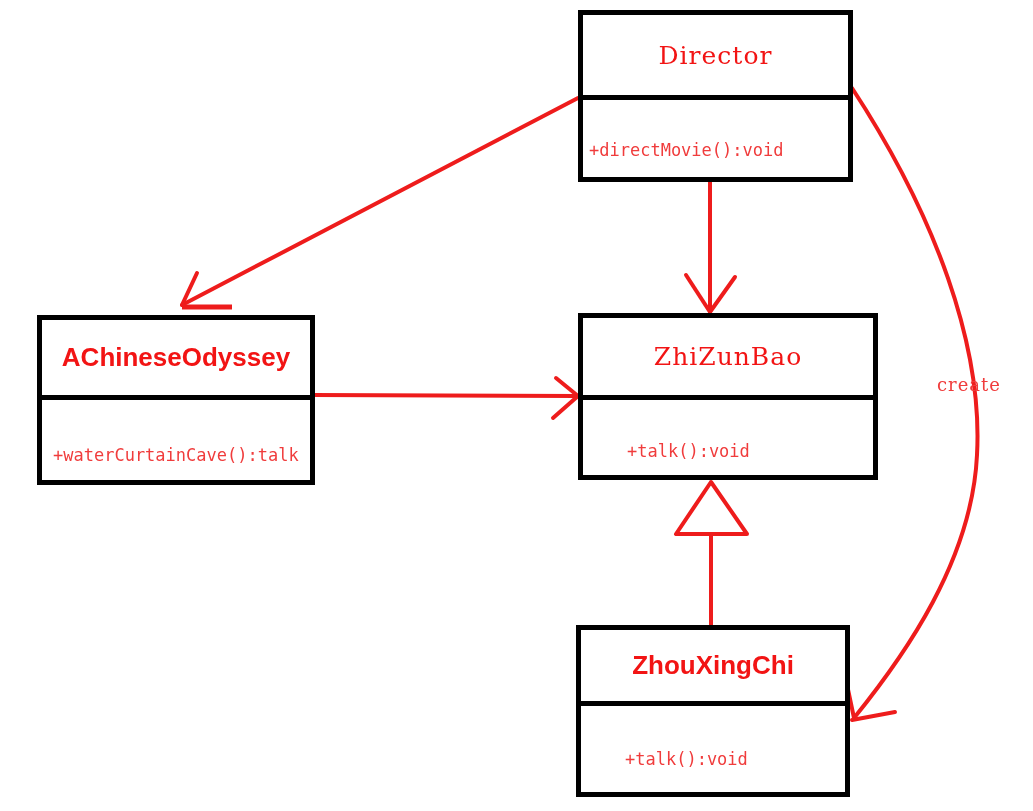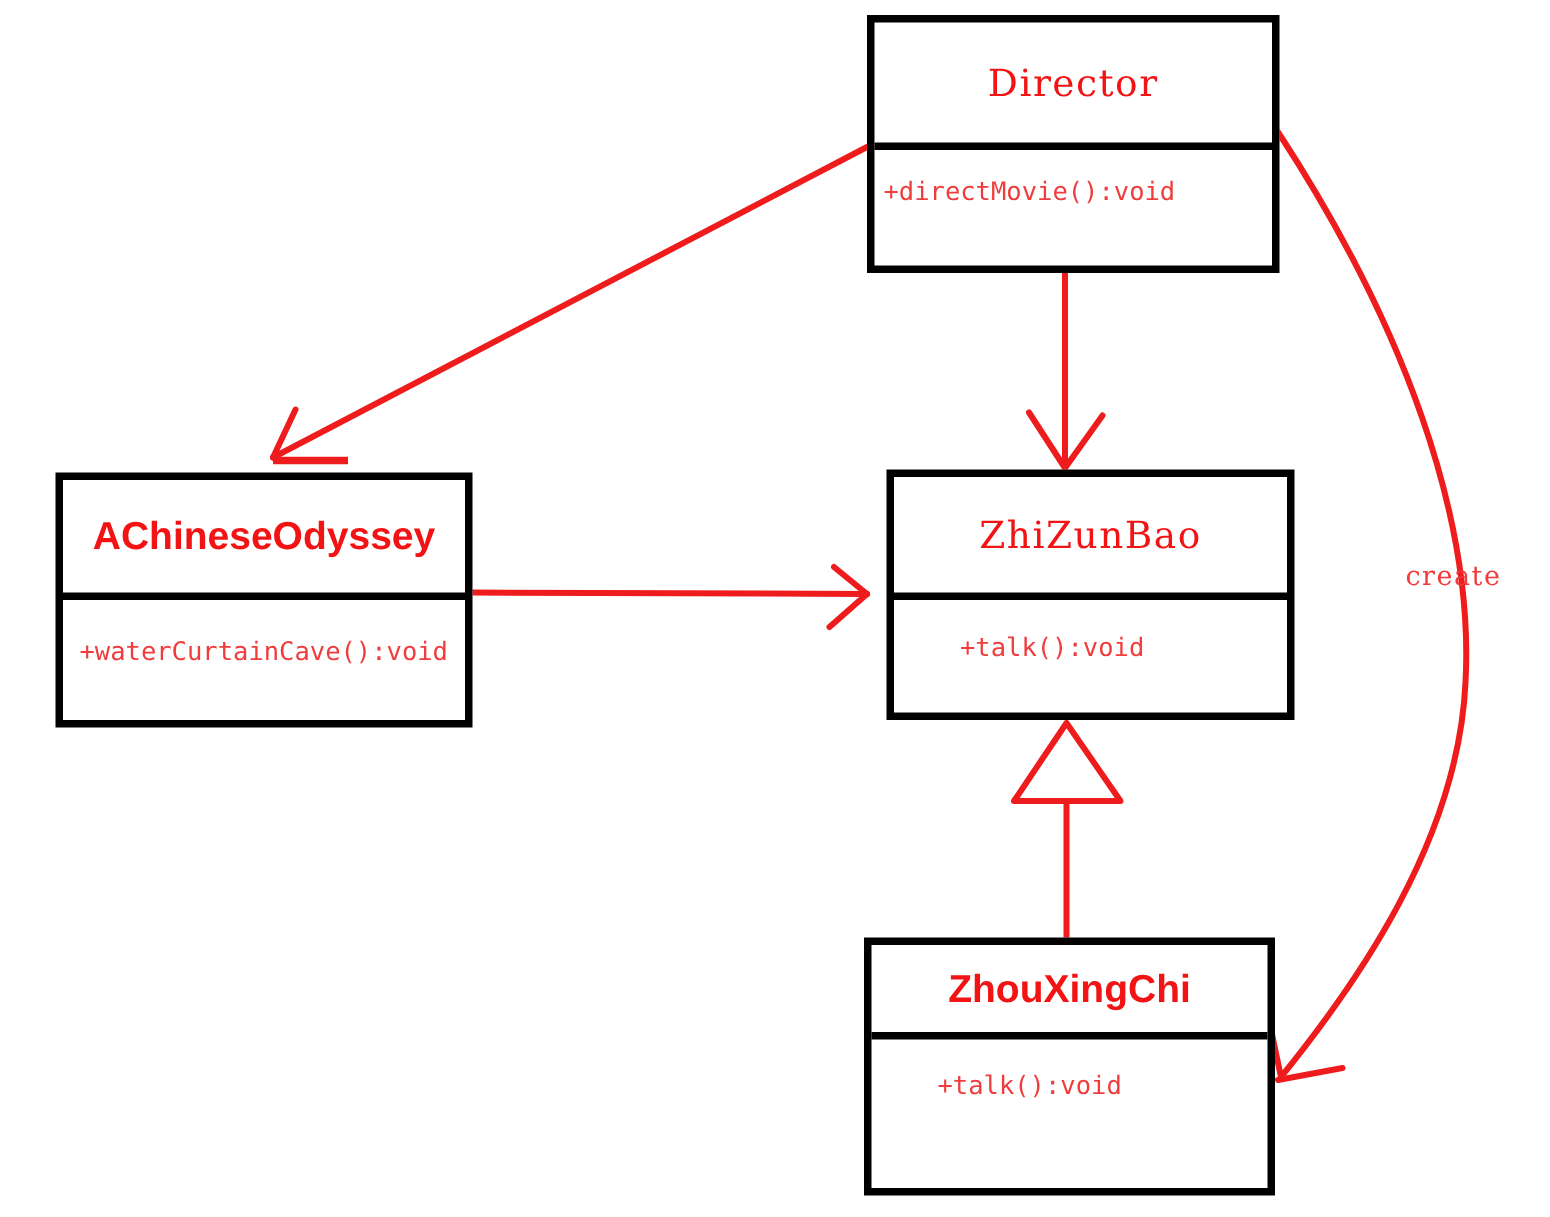--- a/index.html
+++ b/index.html
@@ -27,21 +27,21 @@
   .uml-title-row {
     display: flex;
     align-items: center;
     justify-content: center;
     box-sizing: border-box;
     border-bottom: 5px solid #000000;
     width: 100%;
   }
   .uml-body-row {
     display: flex;
-    align-items: flex-start;
+    align-items: center;
     justify-content: flex-start;
     box-sizing: border-box;
     width: 100%;
   }
   .title-sans {
     color: #f21414;
     font-family: Liberation Sans, sans-serif;
     font-weight: bold;
     font-size: 26px;
     letter-spacing: 0px;
@@ -125,35 +125,35 @@
     <div class="uml-body-row" style="height:82px; padding:18px 0 0 6px;">
       <span class="method-mono">+directMovie():void</span>
     </div>
   </div>
 
   <div class="uml-class" style="left:37px; top:315px; width:278px; height:170px;">
     <div class="uml-title-row" style="height:80px;">
       <span class="title-sans">AChineseOdyssey</span>
     </div>
     <div class="uml-body-row" style="height:85px; padding:25px 0 0 11px;">
-      <span class="method-mono">+waterCurtainCave():void</span>
+      <span class="method-mono">+waterCurtainCave():talk</span>
     </div>
   </div>
 
-  <div class="uml-class" style="left:591px; top:313px; width:272px; height:167px;">
+  <div class="uml-class" style="left:578px; top:313px; width:300px; height:167px;">
     <div class="uml-title-row" style="height:82px;">
       <span class="title-mono">ZhiZunBao</span>
     </div>
     <div class="uml-body-row" style="height:80px; padding:22px 0 0 44px;">
       <span class="method-mono">+talk():void</span>
     </div>
   </div>
 
   <div class="uml-class" style="left:576px; top:625px; width:274px; height:172px;">
-    <div class="uml-title-row" style="height:63px;">
+    <div class="uml-title-row" style="height:76px;">
       <span class="title-sans">ZhouXingChi</span>
     </div>
     <div class="uml-body-row" style="height:84px; padding:21px 0 0 44px;">
       <span class="method-mono">+talk():void</span>
     </div>
   </div>
 
   <span class="edge-label" style="left:937px; top:374px;">create</span>
 
 </div>

